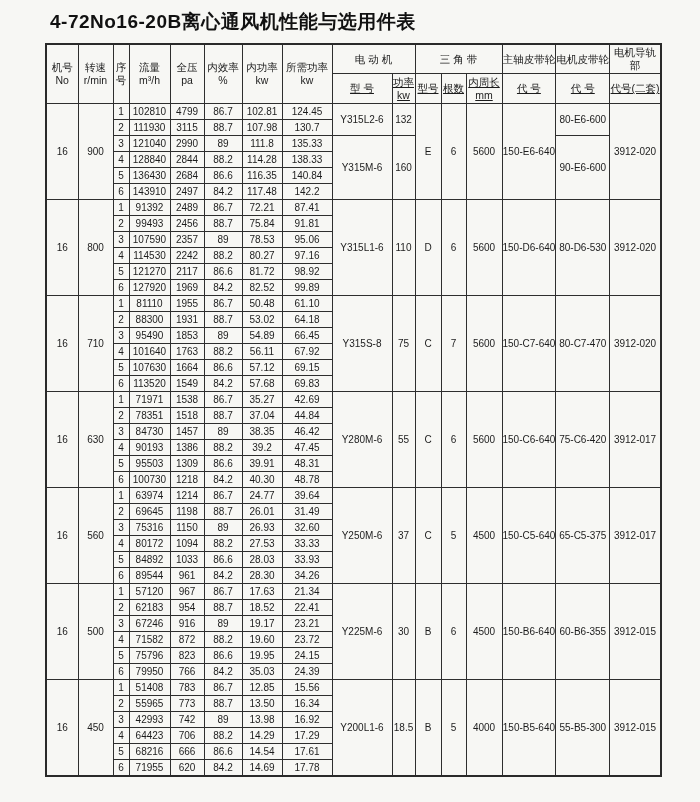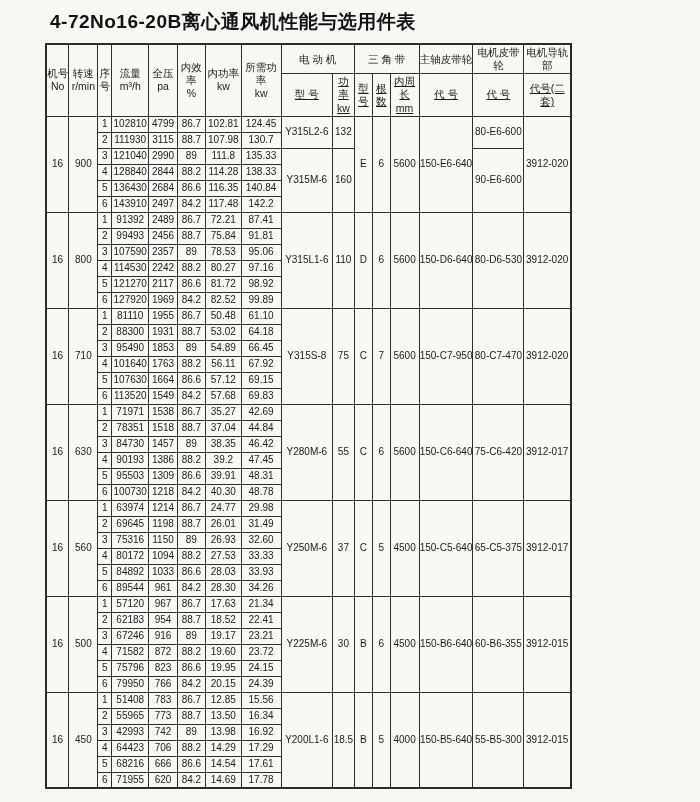--- a/index.html
+++ b/index.html
@@ -4,21 +4,21 @@
 <style>
   html, body {
     margin: 0;
     padding: 0;
     background: #f7f7f4;
     font-family: "Liberation Sans", "DejaVu Sans", sans-serif;
     color: #1c1c1c;
     width: 700px;
   }
   .page {
-    width: 572px;
+    width: 700px;
     height: 802px;
     overflow: hidden;
     position: relative;
   }
   .doc-title {
     font-size: 19px;
     font-weight: bold;
     letter-spacing: 0.5px;
     margin: 9px 0 8px 50px;
     color: #111;
@@ -241,21 +241,21 @@
           <td>81110</td>
           <td>1955</td>
           <td>86.7</td>
           <td>50.48</td>
           <td>61.10</td>
           <td rowspan="6">Y315S-8</td>
           <td rowspan="6">75</td>
           <td rowspan="6">C</td>
           <td rowspan="6">7</td>
           <td rowspan="6">5600</td>
-          <td rowspan="6">150-C7-950</td>
+          <td rowspan="6">150-C7-640</td>
           <td rowspan="6">80-C7-470</td>
           <td rowspan="6">3912-020</td>
         </tr>
         <tr>
           <td>2</td>
           <td>88300</td>
           <td>1931</td>
           <td>88.7</td>
           <td>53.02</td>
           <td>64.18</td>
@@ -351,21 +351,21 @@
           <td>48.78</td>
         </tr>
         <tr>
           <td rowspan="6">16</td>
           <td rowspan="6">560</td>
           <td>1</td>
           <td>63974</td>
           <td>1214</td>
           <td>86.7</td>
           <td>24.77</td>
-          <td>29.98</td>
+          <td>39.64</td>
           <td rowspan="6">Y250M-6</td>
           <td rowspan="6">37</td>
           <td rowspan="6">C</td>
           <td rowspan="6">5</td>
           <td rowspan="6">4500</td>
           <td rowspan="6">150-C5-640</td>
           <td rowspan="6">65-C5-375</td>
           <td rowspan="6">3912-017</td>
         </tr>
         <tr>
@@ -456,21 +456,21 @@
           <td>823</td>
           <td>86.6</td>
           <td>19.95</td>
           <td>24.15</td>
         </tr>
         <tr>
           <td>6</td>
           <td>79950</td>
           <td>766</td>
           <td>84.2</td>
-          <td>20.15</td>
+          <td>35.03</td>
           <td>24.39</td>
         </tr>
         <tr>
           <td rowspan="6">16</td>
           <td rowspan="6">450</td>
           <td>1</td>
           <td>51408</td>
           <td>783</td>
           <td>86.7</td>
           <td>12.85</td>

